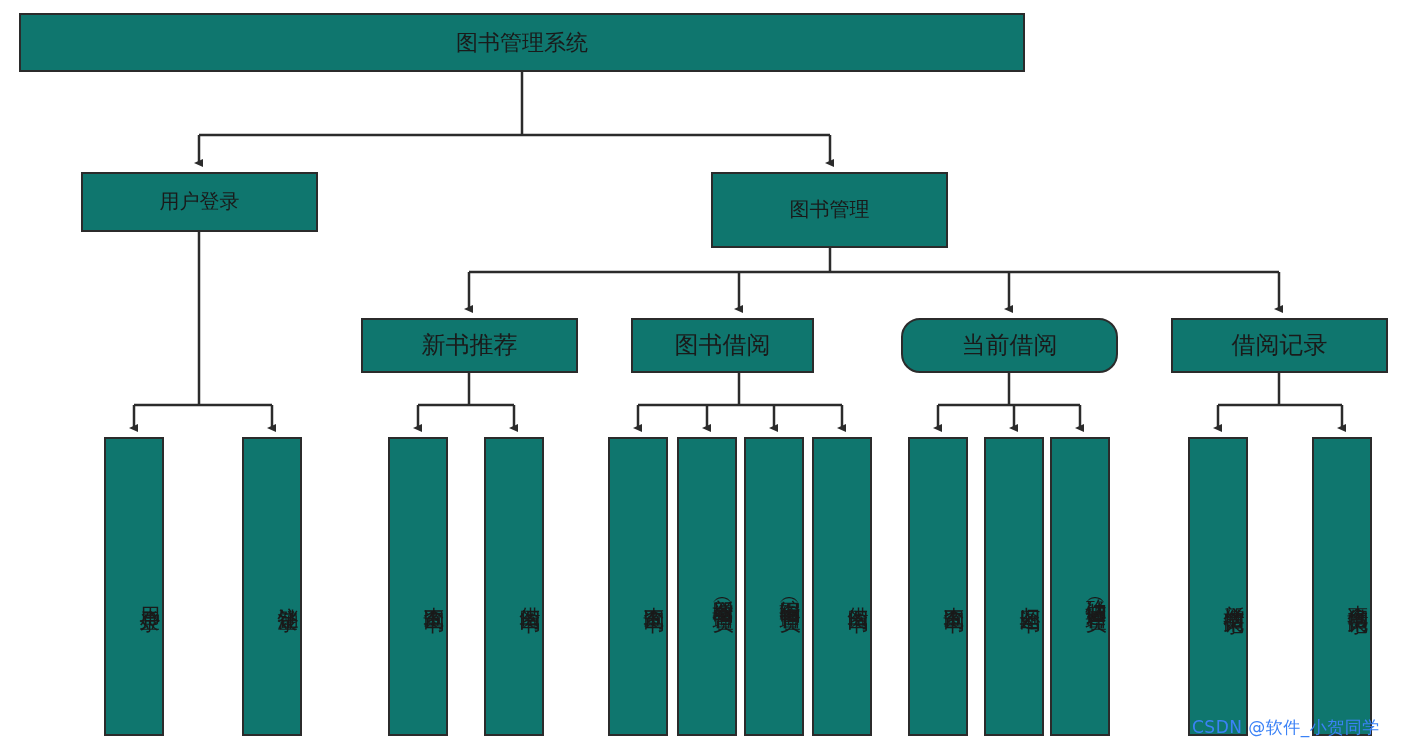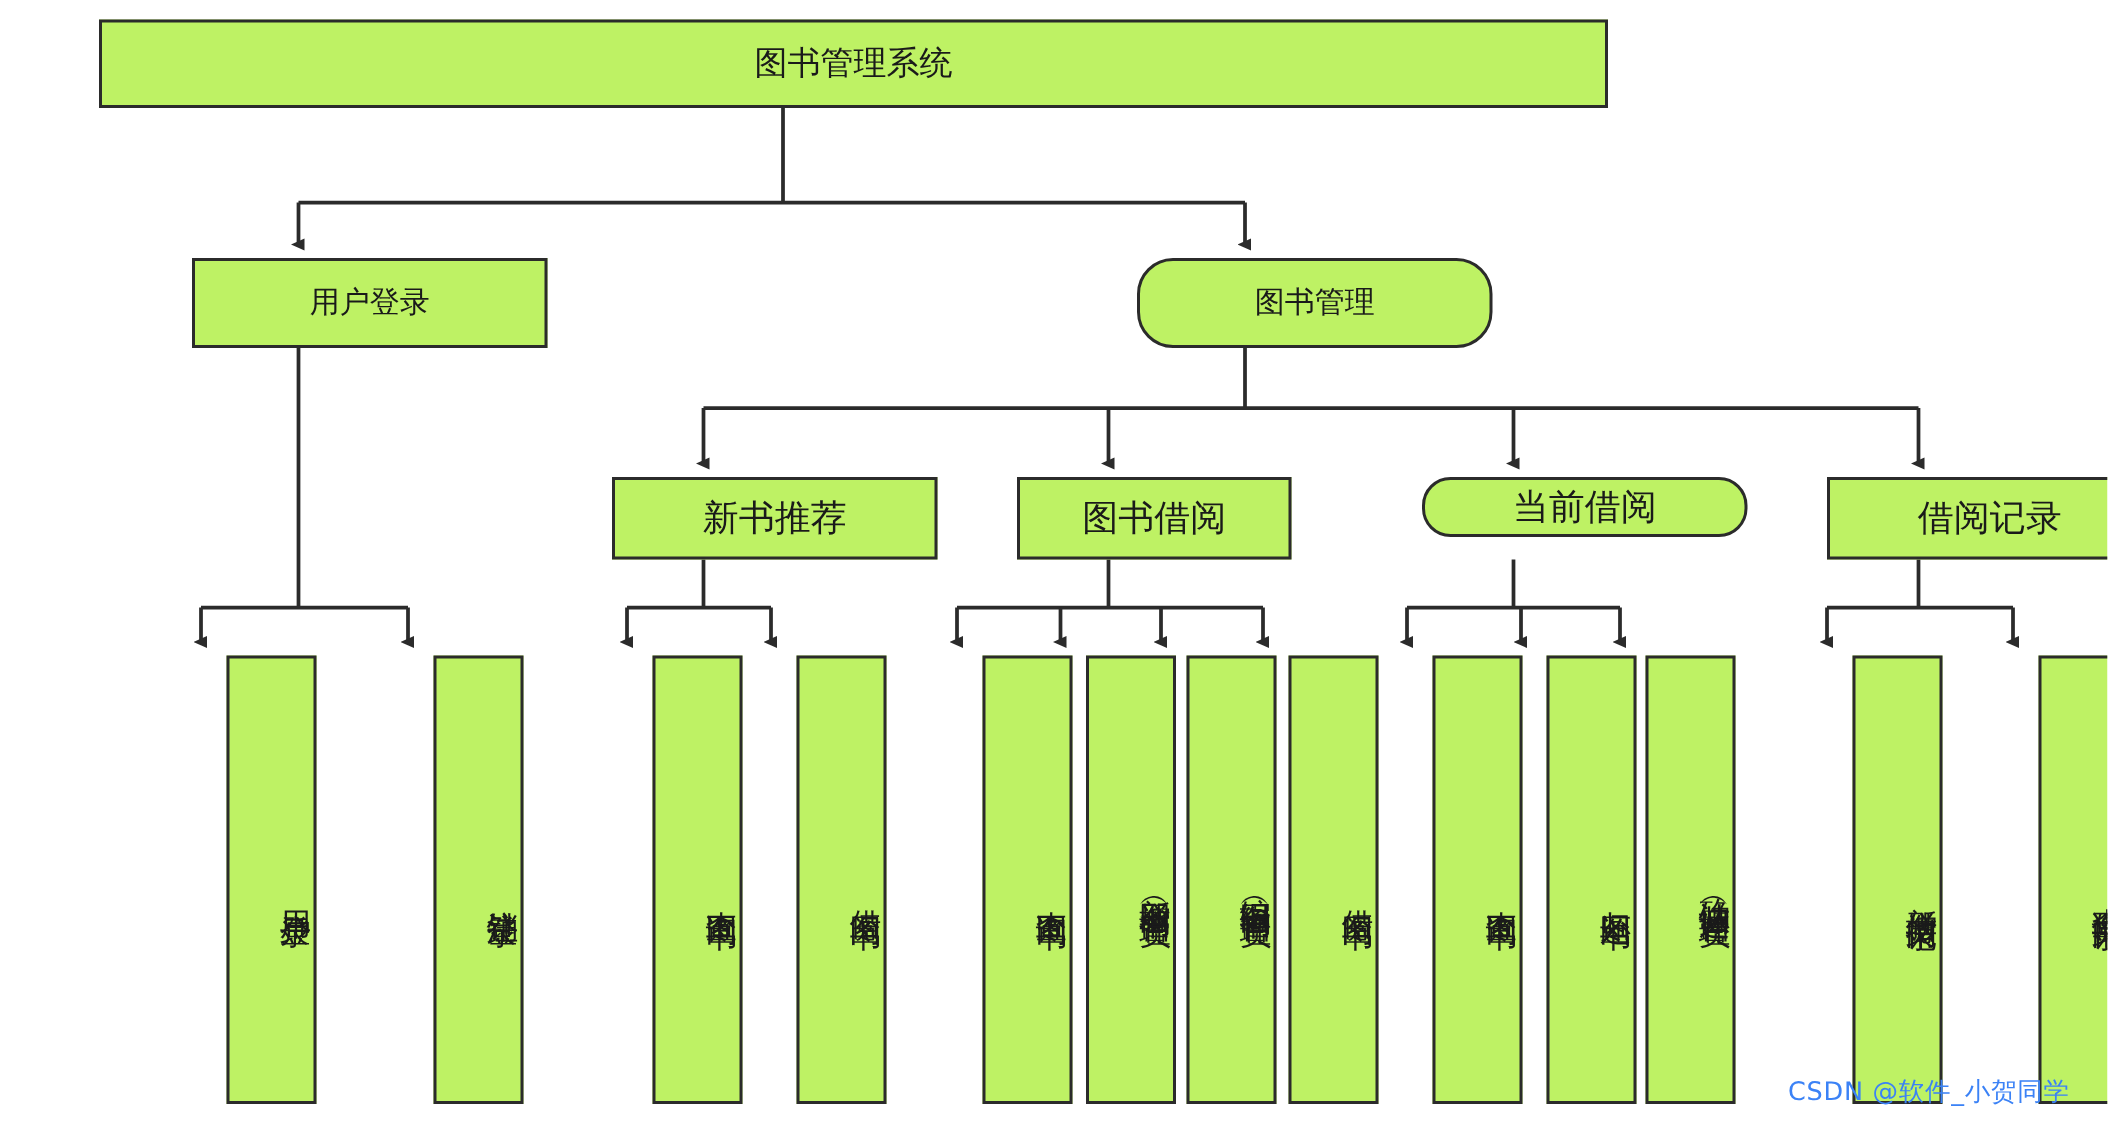--- a/index.html
+++ b/index.html
@@ -21,28 +21,27 @@
     left: 0;
     top: 0;
     width: 1405px;
     height: 747px;
     pointer-events: none;
   }
   .node {
     position: absolute;
     box-sizing: border-box;
     border: 2px solid #2b2b2b;
-    background: #bef264;
+    background: #0f766e;
     color: #1a1a1a;
     display: flex;
     align-items: center;
     justify-content: center;
     text-align: left;
     line-height: 1.18;
-    margin-left: 47px;
   }
   .node.root {
     font-size: 22px;
   }
   .node.level2 {
     font-size: 20px;
   }
   .node.level3 {
     font-size: 24px;
   }
@@ -117,24 +116,24 @@
       <path d="M1279,373 L1279,405"></path>
       <path d="M1218,405 L1342,405"></path>
       <path d="M1218,405 L1218,428" marker-end="url(#arrow)"></path>
       <path d="M1342,405 L1342,428" marker-end="url(#arrow)"></path>
     </g>
   </svg>
 
   <div id="nodes">
       <div class="node root" style="left: 19px; top: 13px; width: 1006px; height: 59px;">图书管理系统</div>
       <div class="node level2" style="left: 81px; top: 172px; width: 237px; height: 60px;">用户登录</div>
-      <div class="node level2" style="left: 711px; top: 172px; width: 237px; height: 60px; border-radius: 24px;">图书管理</div>
+      <div class="node level2" style="left: 711px; top: 172px; width: 237px; height: 76px;">图书管理</div>
       <div class="node level3" style="left: 361px; top: 318px; width: 217px; height: 55px;">新书推荐</div>
       <div class="node level3" style="left: 631px; top: 318px; width: 183px; height: 55px;">图书借阅</div>
-      <div class="node level3" style="left: 901px; top: 318px; width: 217px; height: 40px; border-radius: 19px;">当前借阅</div>
+      <div class="node level3" style="left: 901px; top: 318px; width: 217px; height: 55px; border-radius: 19px;">当前借阅</div>
       <div class="node level3" style="left: 1171px; top: 318px; width: 217px; height: 55px;">借阅记录</div>
       <div class="node leaf" style="left: 104px; top: 437px; width: 60px; height: 299px;">用户登录</div>
       <div class="node leaf" style="left: 242px; top: 437px; width: 60px; height: 299px;">注销登录</div>
       <div class="node leaf" style="left: 388px; top: 437px; width: 60px; height: 299px;">查询图书</div>
       <div class="node leaf" style="left: 484px; top: 437px; width: 60px; height: 299px;">借阅图书</div>
       <div class="node leaf" style="left: 608px; top: 437px; width: 60px; height: 299px;">查询图书</div>
       <div class="node leaf tall-text" style="left: 677px; top: 437px; width: 60px; height: 299px;">新增图书（管理员）</div>
       <div class="node leaf tall-text" style="left: 744px; top: 437px; width: 60px; height: 299px;">编辑图书（管理员）</div>
       <div class="node leaf" style="left: 812px; top: 437px; width: 60px; height: 299px;">借阅图书</div>
       <div class="node leaf" style="left: 908px; top: 437px; width: 60px; height: 299px;">查询图书</div>

